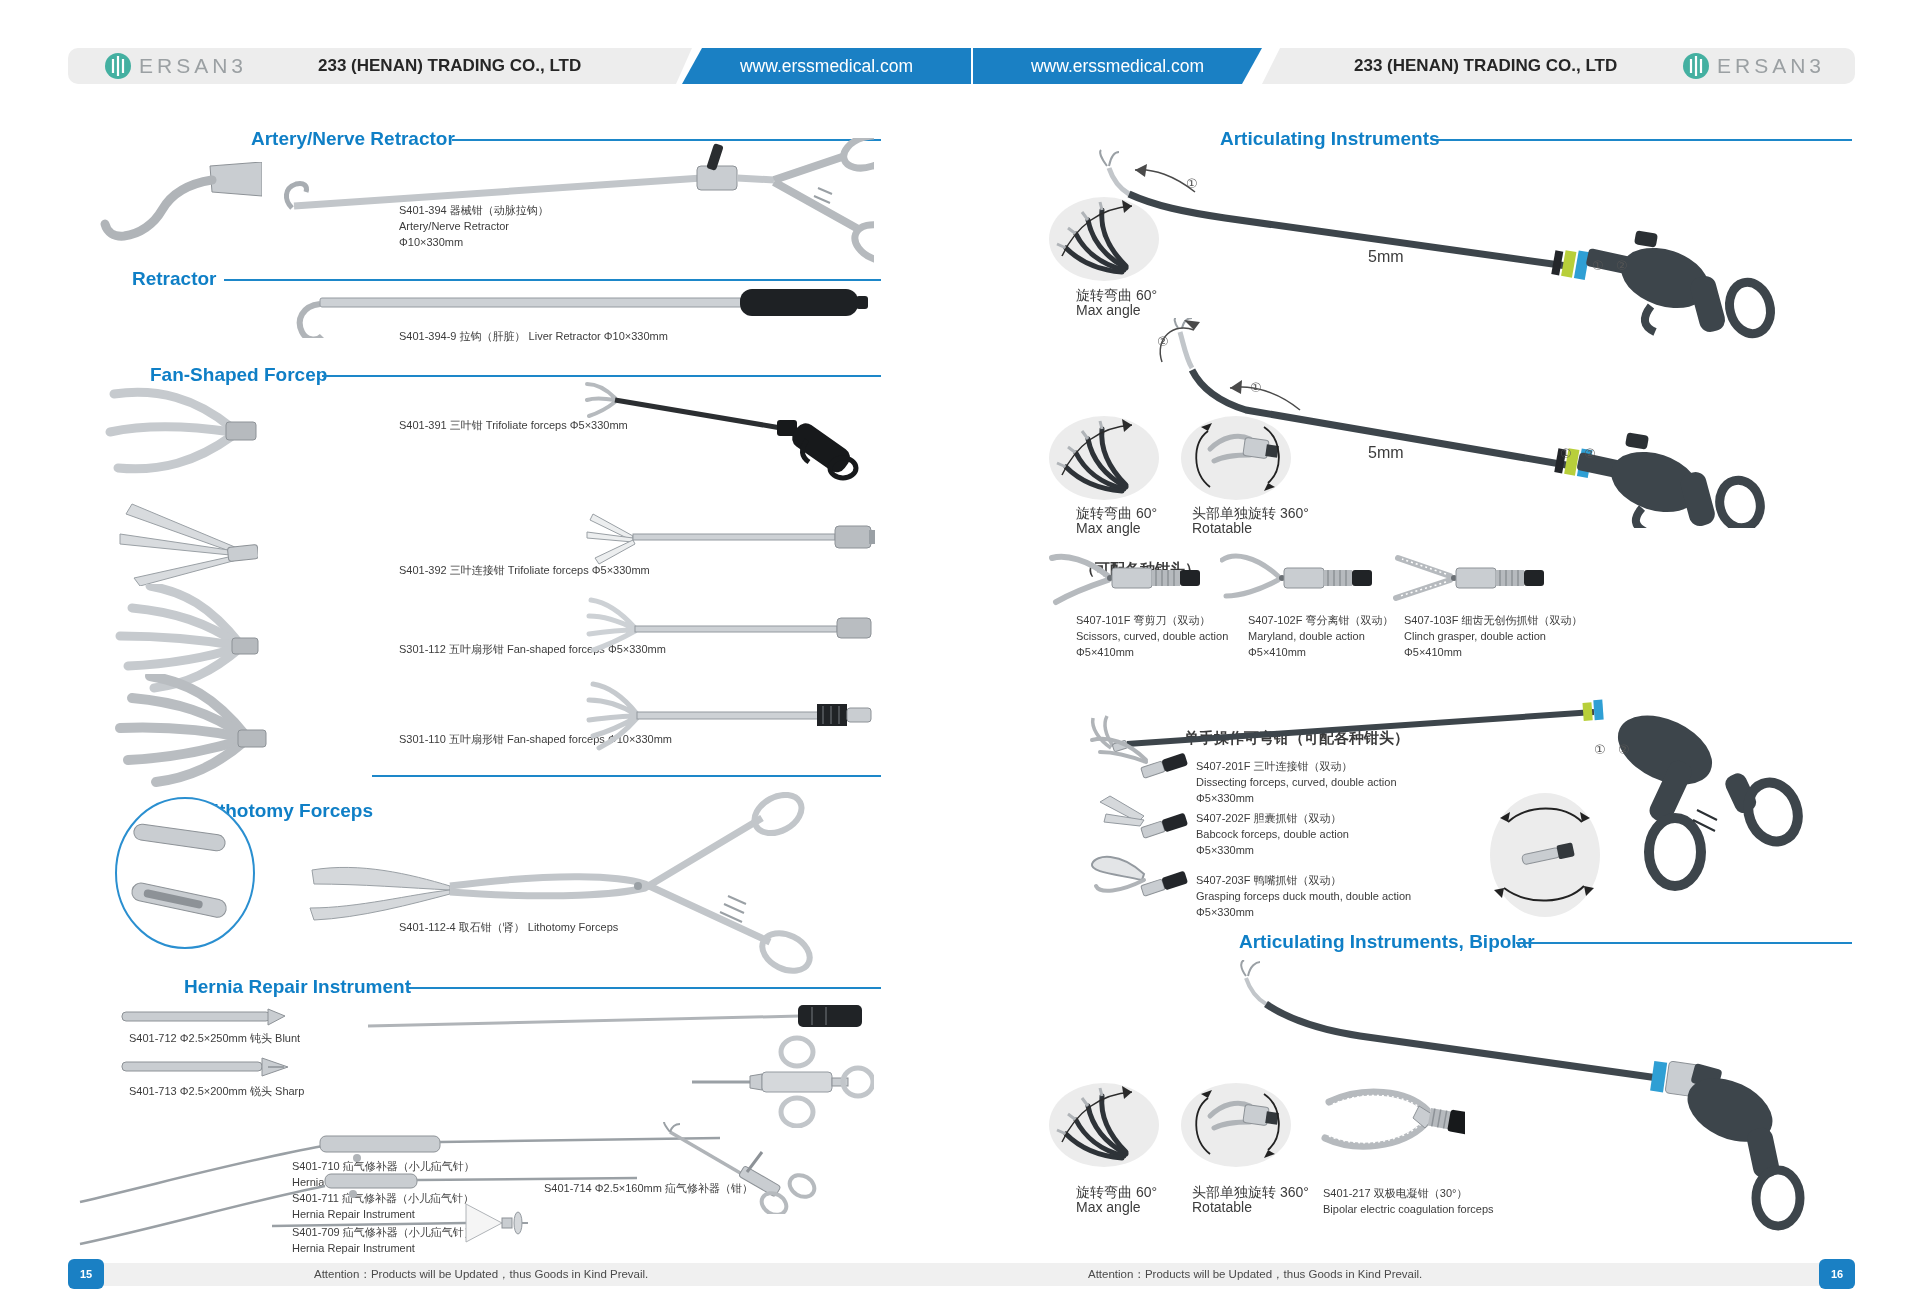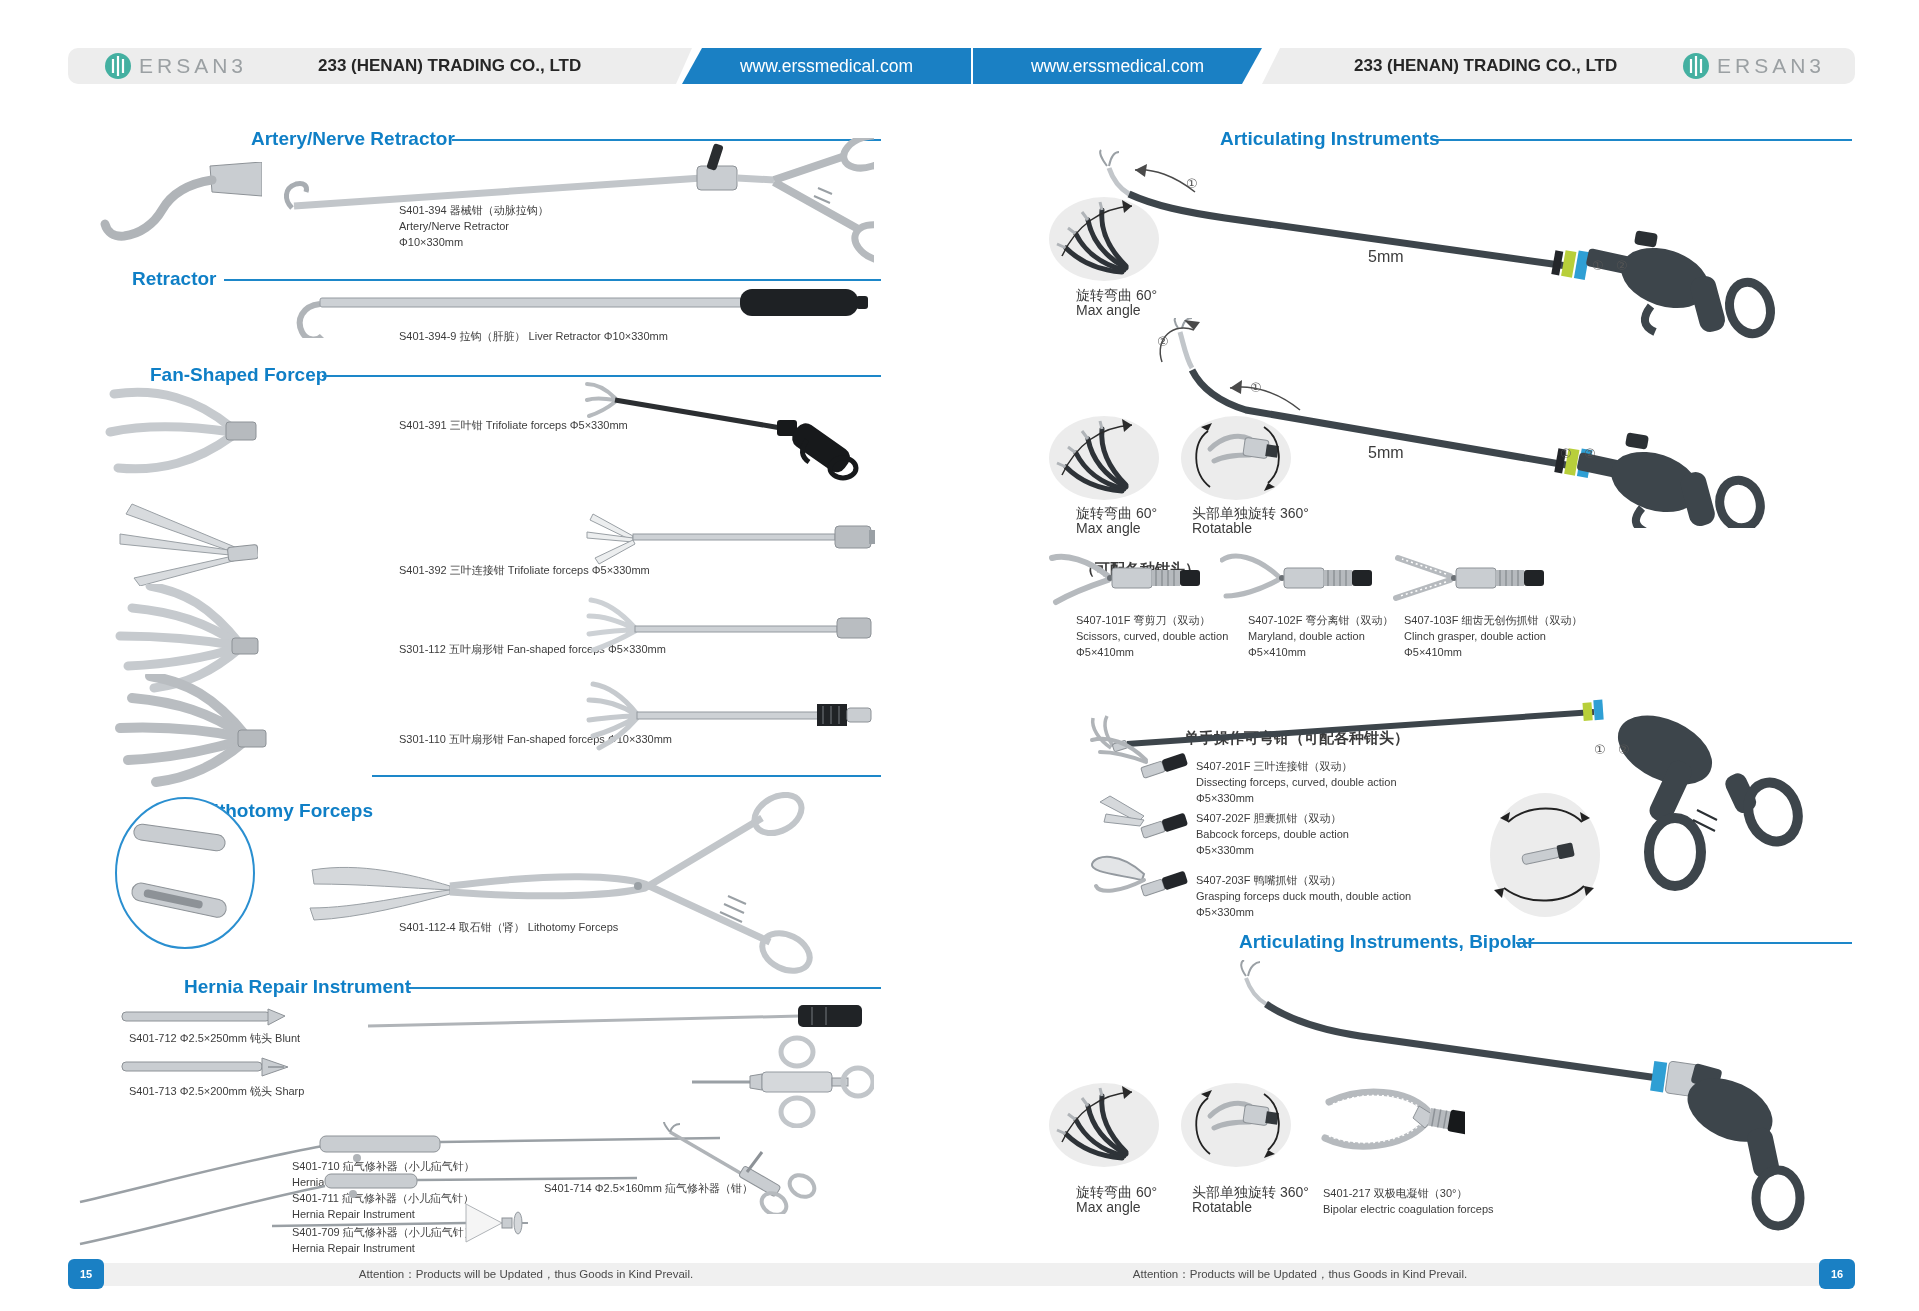--- a/index.html
+++ b/index.html
@@ -21,21 +21,21 @@
   .sub-title{position:absolute;font-size:15px;font-weight:bold;color:#3a3a3a;white-space:nowrap;}
   
   .plabel{position:absolute;font-size:11px;line-height:16px;color:#3c3c3c;white-space:nowrap;}
   .blabel{position:absolute;font-size:14px;line-height:15px;color:#3c3c3c;white-space:nowrap;}
   .cnum{position:absolute;font-size:13px;color:#555;white-space:nowrap;}
   .shaftsize{position:absolute;font-size:16px;color:#3c3c3c;}
   
   .footer-bar{position:absolute;left:68px;top:1263px;width:1787px;height:23px;background:#f0f0f0;}
   .page-box{position:absolute;top:1259px;width:36px;height:30px;background:#1a80c4;border-radius:6px;
             color:#fff;font-size:11px;font-weight:bold;display:flex;align-items:center;justify-content:center;}
-  .attention{position:absolute;top:1267px;width:424px;text-align:center;font-size:11.5px;color:#4a4a4a;white-space:nowrap;}
+  .attention{position:absolute;top:1267px;width:424px;font-size:11.5px;color:#4a4a4a;white-space:nowrap;}
   svg{display:block;}
 </style>
 </head>
 <body>
 
 <div id="page">
 
   <div class="banner banner-gray" style="left:68px;width:624px;border-radius:10px 0 0 10px;clip-path:polygon(0 0,100% 0,calc(100% - 16px) 100%,0 100%);">
     <div class="logo abs" style="left:36px;top:4px;">
       <svg width="28" height="28" viewBox="0 0 28 28">

